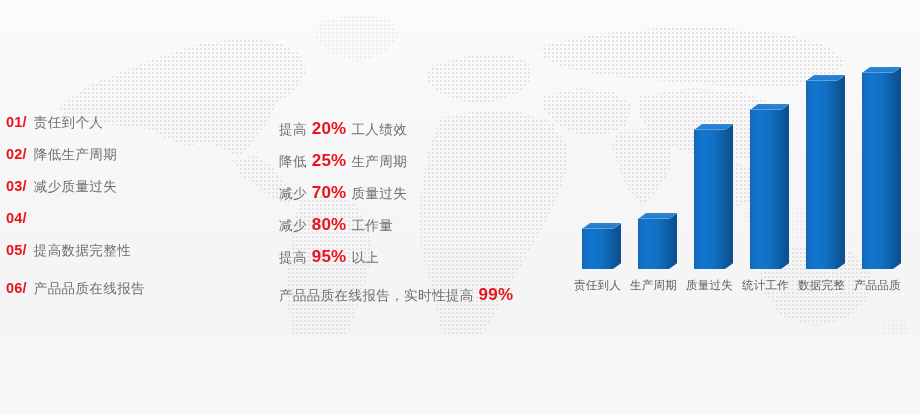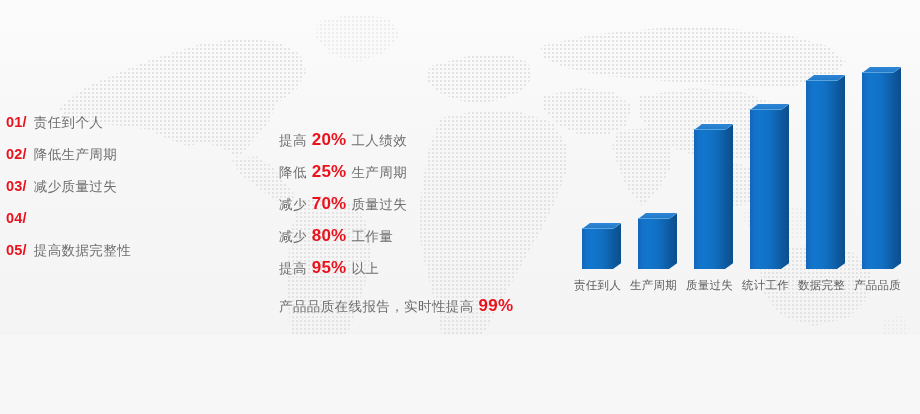--- a/index.html
+++ b/index.html
@@ -74,21 +74,21 @@
   .res-row.last { height: 38px; padding-top: 6px; }
   .res-pre, .res-post {
     color: #6e6e6e;
     font-size: 13.5px;
     letter-spacing: .4px;
   }
   .res-pct {
     color: #e8131d;
     font-size: 17px;
     font-weight: bold;
-    margin: 16px 5px;
+    margin: 5px 5px;
     letter-spacing: .2px;
   }
 
   
   #chart {
     position: absolute;
     left: 560px;
     top: 26px;
     width: 360px;
     height: 290px;
@@ -219,20 +219,24 @@
       <span class="row-num">03/</span>
       <span class="row-text">减少质量过失</span>
     </div>
     <div class="list-row">
       <span class="row-num">04/</span>
     </div>
     <div class="list-row">
       <span class="row-num">05/</span>
       <span class="row-text">提高数据完整性</span>
     </div>
+    <div class="list-row last">
+      <span class="row-num">06/</span>
+      <span class="row-text">产品品质在线报告</span>
+    </div>
   </div>
 
   <div id="result-col">
     <div class="res-row">
       <span class="res-pre">提高</span>
       <span class="res-pct">20%</span>
       <span class="res-post">工人绩效</span>
     </div>
     <div class="res-row">
       <span class="res-pre">降低</span>

